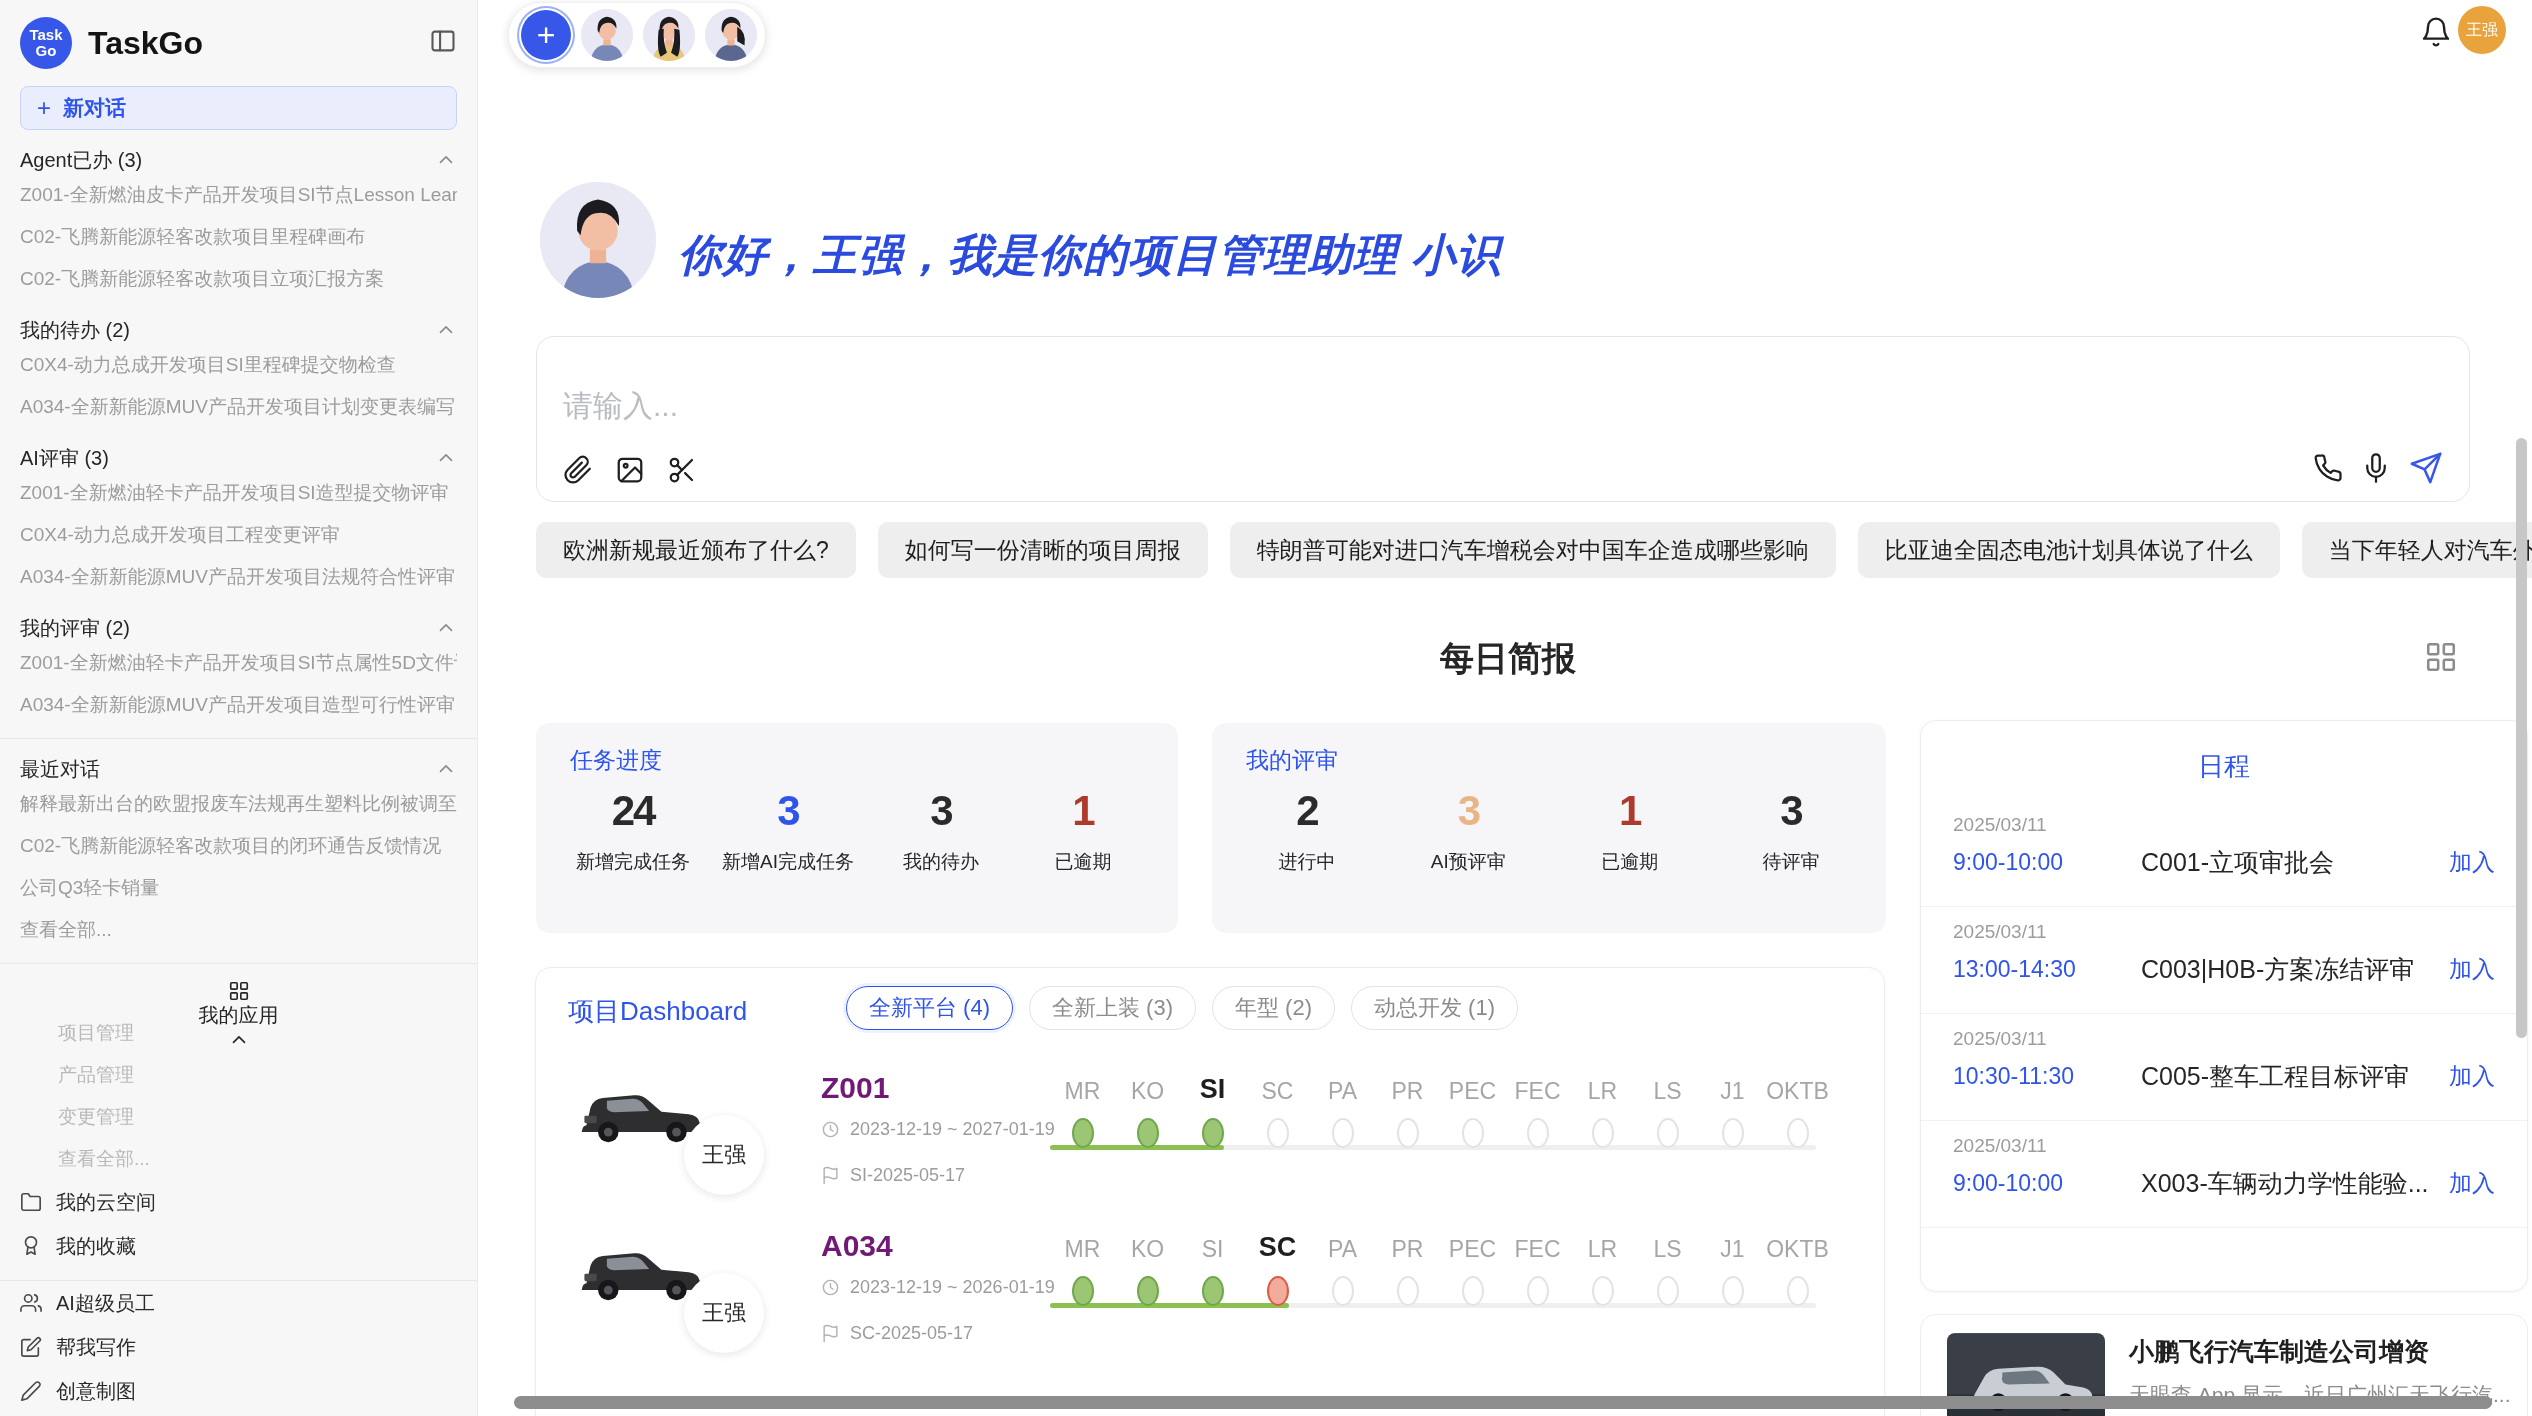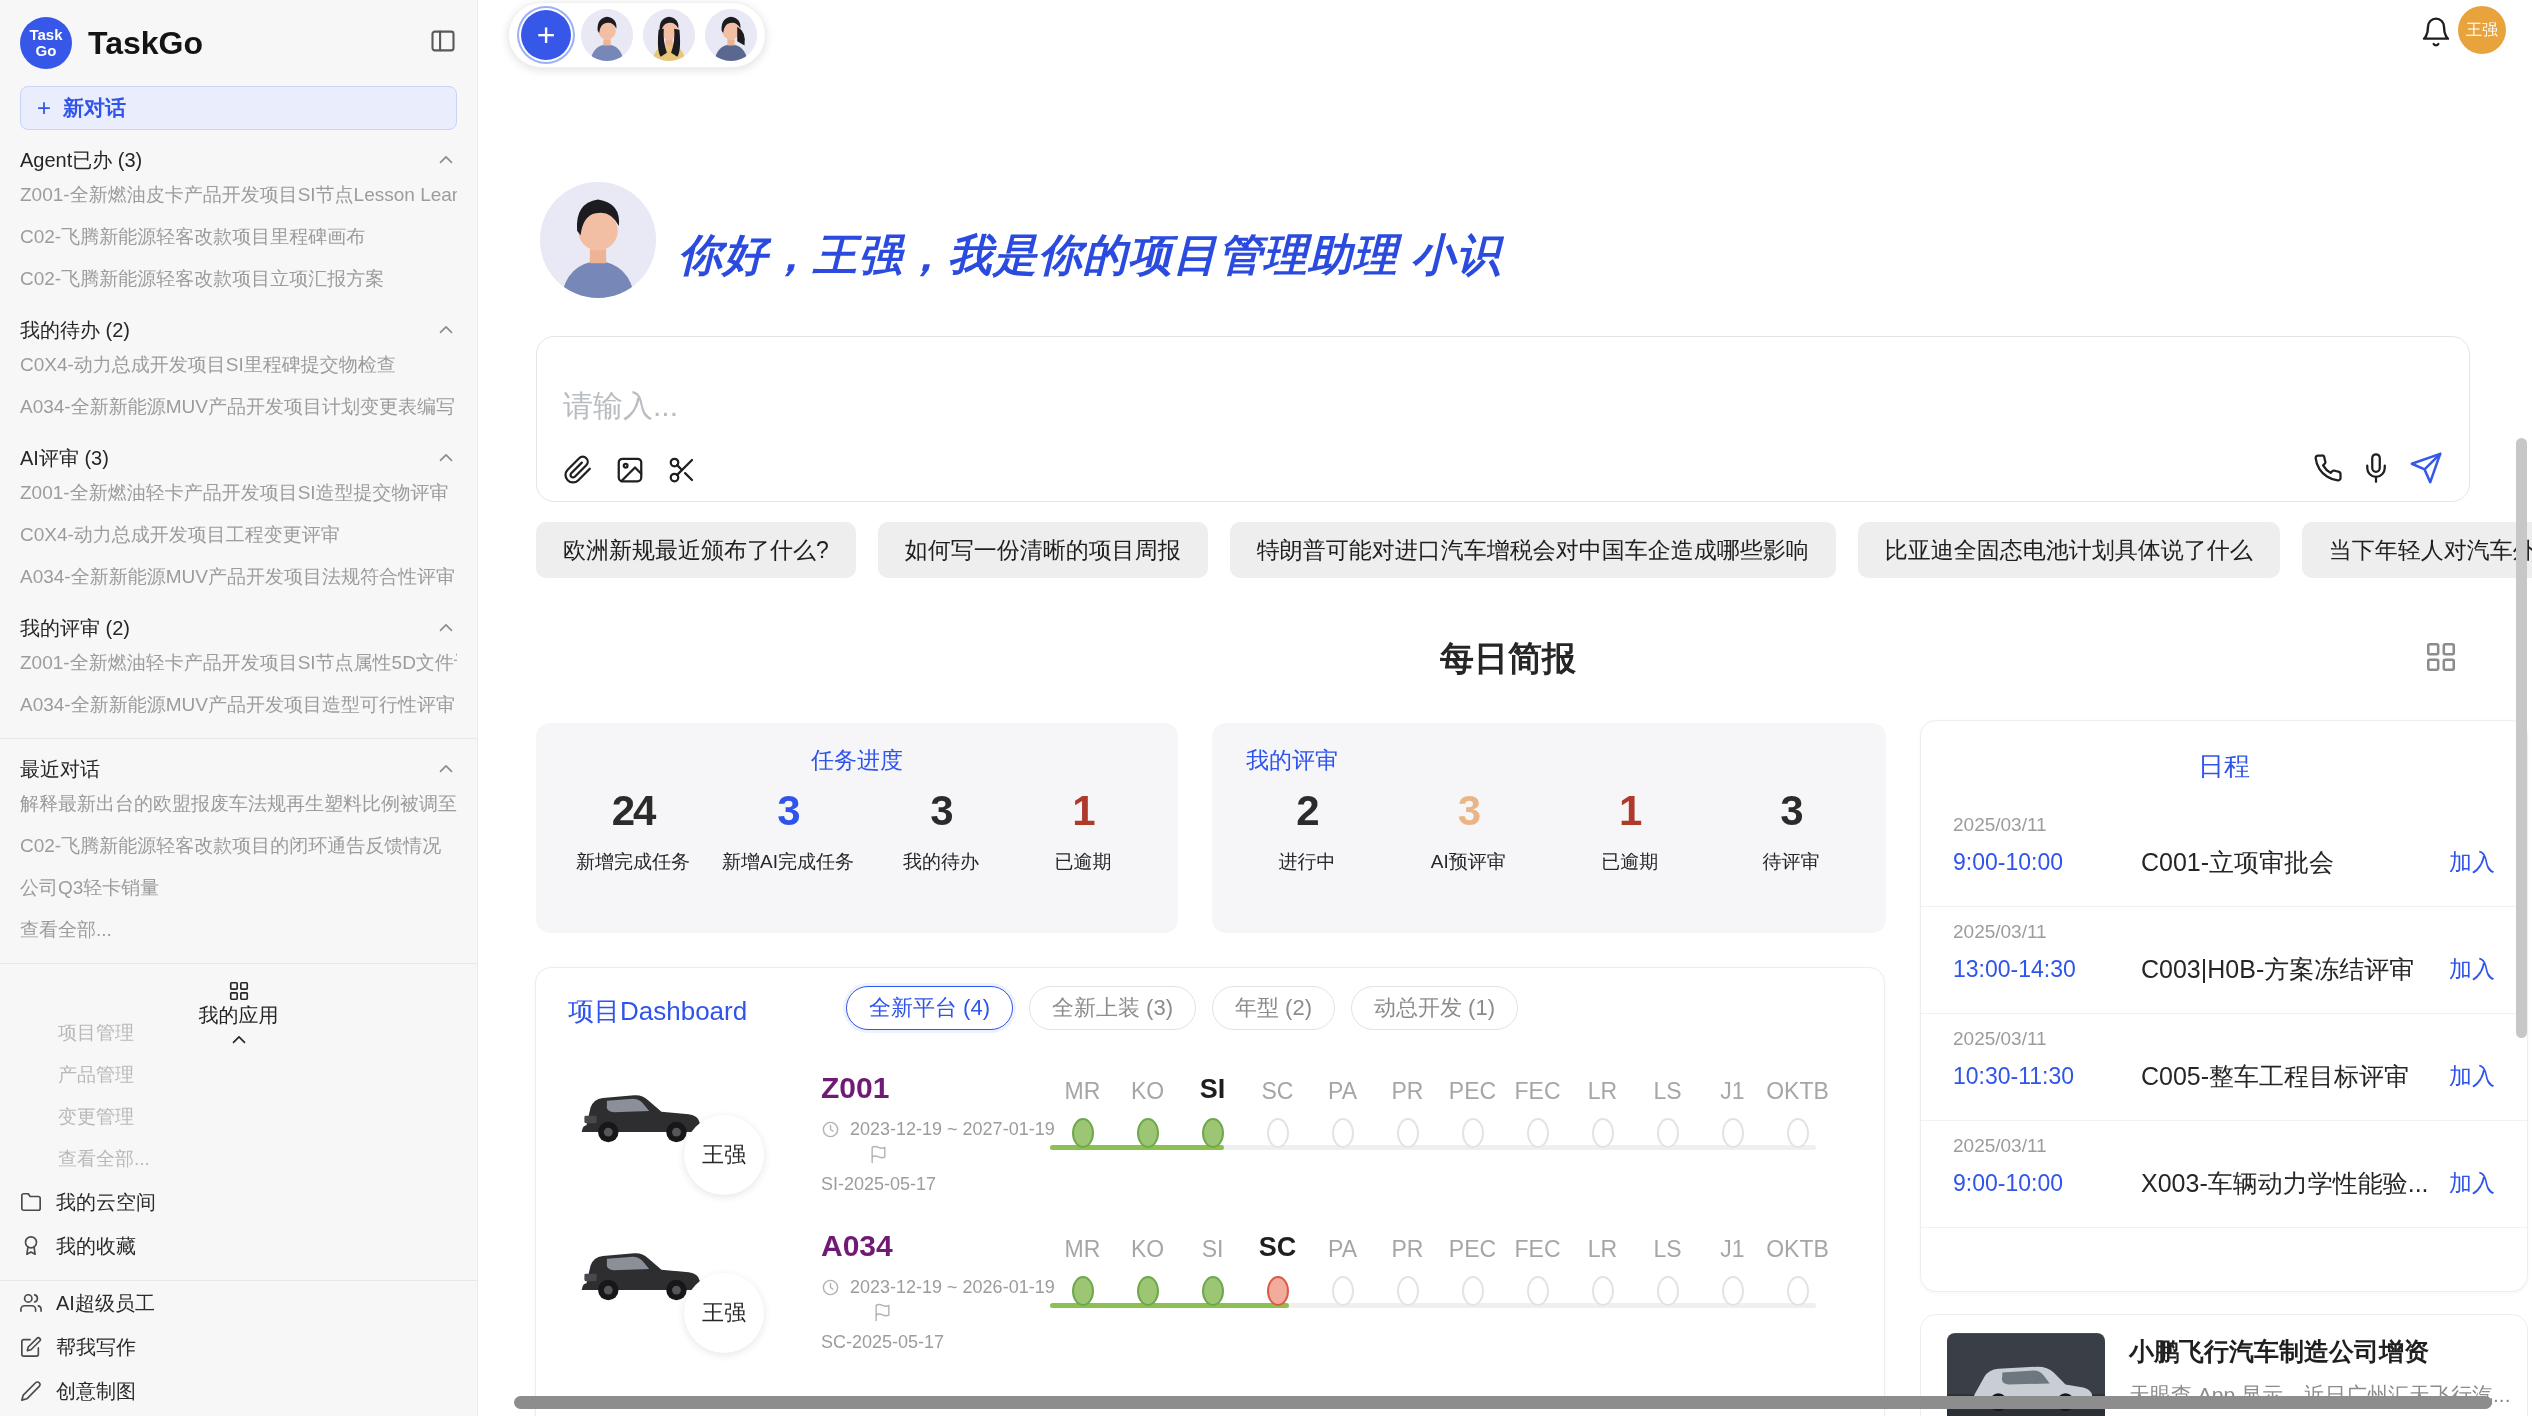--- a/index.html
+++ b/index.html
@@ -75,21 +75,21 @@
   .chip { height:56px; background:#eeeeef; border-radius:10px; display:flex; align-items:center;
     padding:0 27px; font-size:23px; color:#1f1f1f; white-space:nowrap; cursor:pointer; }
 
   
   .briefing-title { position:absolute; left:58px; top:636px; width:1944px; text-align:center;
     font-size:34px; font-weight:700; color:#262626; }
   .briefing-grid-btn { position:absolute; left:1946px; top:640px; width:34px; height:34px; color:#8c8c8c; cursor:pointer; }
 
   
   .stat-card { position:absolute; top:723px; height:210px; background:#f6f6f8; border-radius:14px; padding:22px 34px; }
-  .stat-card.c1 { left:58px; width:642px;text-align:center; }
+  .stat-card.c1 { left:58px; width:642px; }
   .stat-card.c2 { left:734px; width:674px; }
   .stat-title { font-size:23px; color:#2f54eb; }
   .stat-row { display:flex; justify-content:space-between; margin-top:8px; padding:0 6px; }
   .stat-col { display:flex; flex-direction:column; align-items:center; min-width:110px; }
   .stat-num { font-size:42px; font-weight:700; letter-spacing:-2px; line-height:1.3; }
   .stat-num.dark { color:#2b2b2b; } .stat-num.blue { color:#2f54eb; }
   .stat-num.red { color:#ae3a2c; } .stat-num.orange { color:#e9b586; }
   .stat-label { font-size:19px; color:#262626; margin-top:10px; }
 
   
@@ -104,21 +104,21 @@
   .proj-row { position:absolute; left:0; width:100%; height:158px; }
   .proj-car { position:absolute; left:30px; top:6px; width:150px; height:108px; }
   .proj-car svg { width:100%; height:100%; }
   .owner-badge { position:absolute; left:148px; top:62px; width:80px; height:80px; border-radius:50%;
     background:#fff; box-shadow:0 2px 8px rgba(0,0,0,.10); display:flex; align-items:center;
     justify-content:center; font-size:22px; color:#262626; }
   .proj-code { position:absolute; left:285px; top:18px; font-size:30px; font-weight:700; color:#701a75; }
   .proj-meta { position:absolute; left:285px; display:flex; align-items:center; gap:10px;
     font-size:18px; color:#9c9c9c; }
   .proj-meta svg { color:#b3b3b3; }
-  .meta-dates { top:66px; } .meta-flag { top:92px;flex-direction:column; }
+  .meta-dates { top:66px; } .meta-flag { top:112px; }
 
   .ms-wrap { position:absolute; left:514px; top:16px; width:780px; height:102px; }
   .ms-baseline { position:absolute; left:0; right:14px; top:76px; height:5px; background:#efefef; border-radius:3px; }
   .ms-greenline { position:absolute; left:0; top:76px; height:5px; background:#8cc152; border-radius:3px; }
   .ms-cols { position:absolute; left:0; top:0; display:flex; }
   .ms-col { width:65px; display:flex; flex-direction:column; align-items:center; }
   .ms-label { height:36px; font-size:23px; color:#a6a6a6; display:flex; align-items:flex-end; }
   .ms-label.current { font-size:27px; font-weight:700; color:#1f1f1f; }
   .ms-node { margin-top:13px; width:22px; height:30px; border-radius:50%; background:#fff; border:2.5px solid #e3e3e3; }
   .ms-node.done { background:#9dc674; border-color:#6fa84c; }

